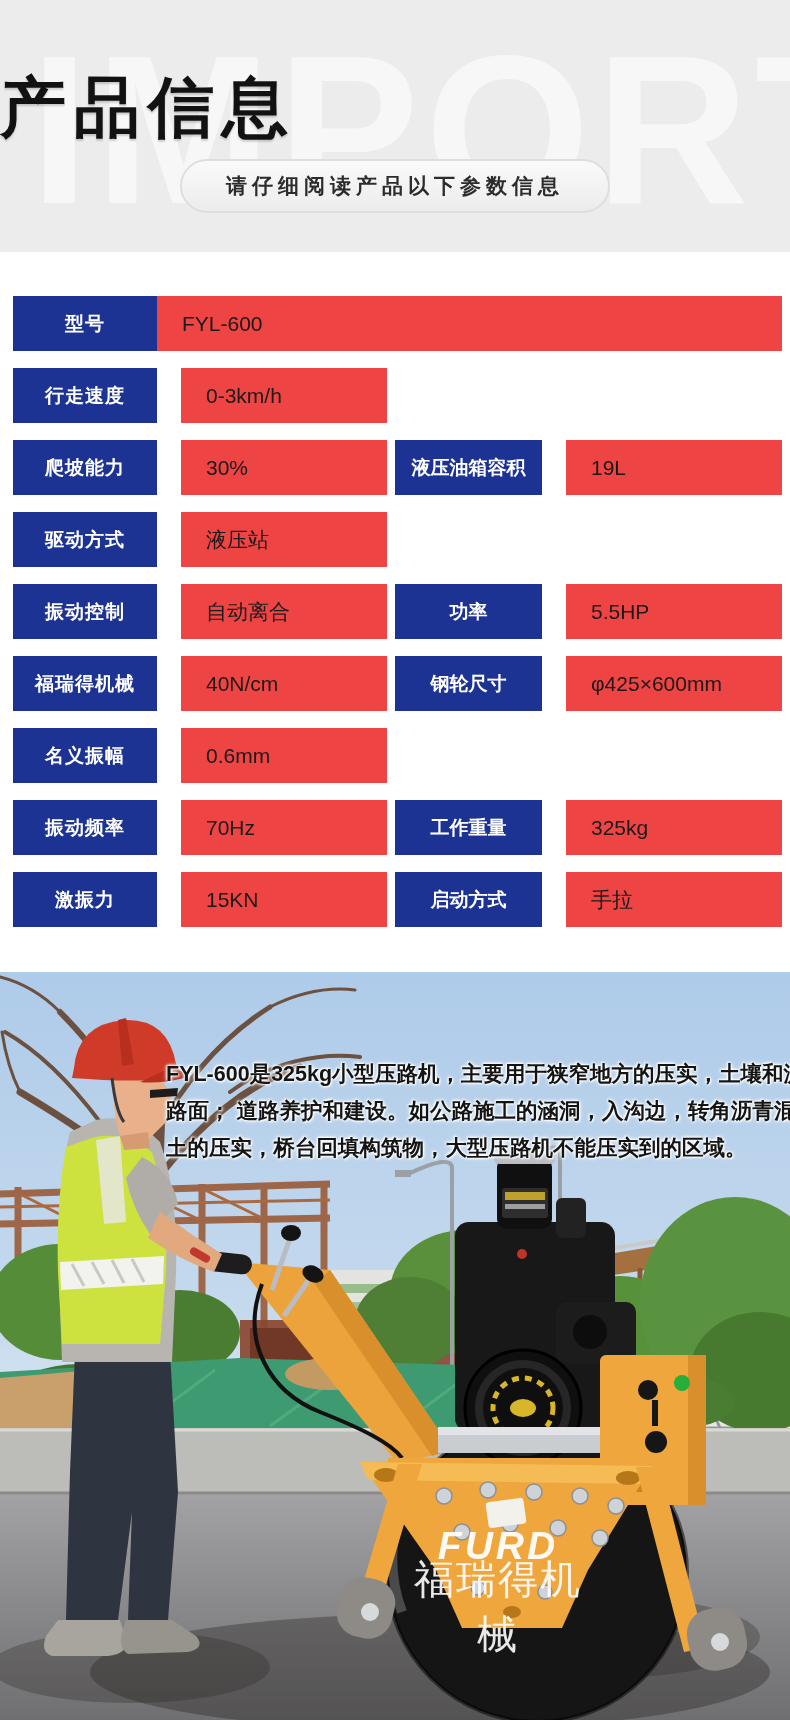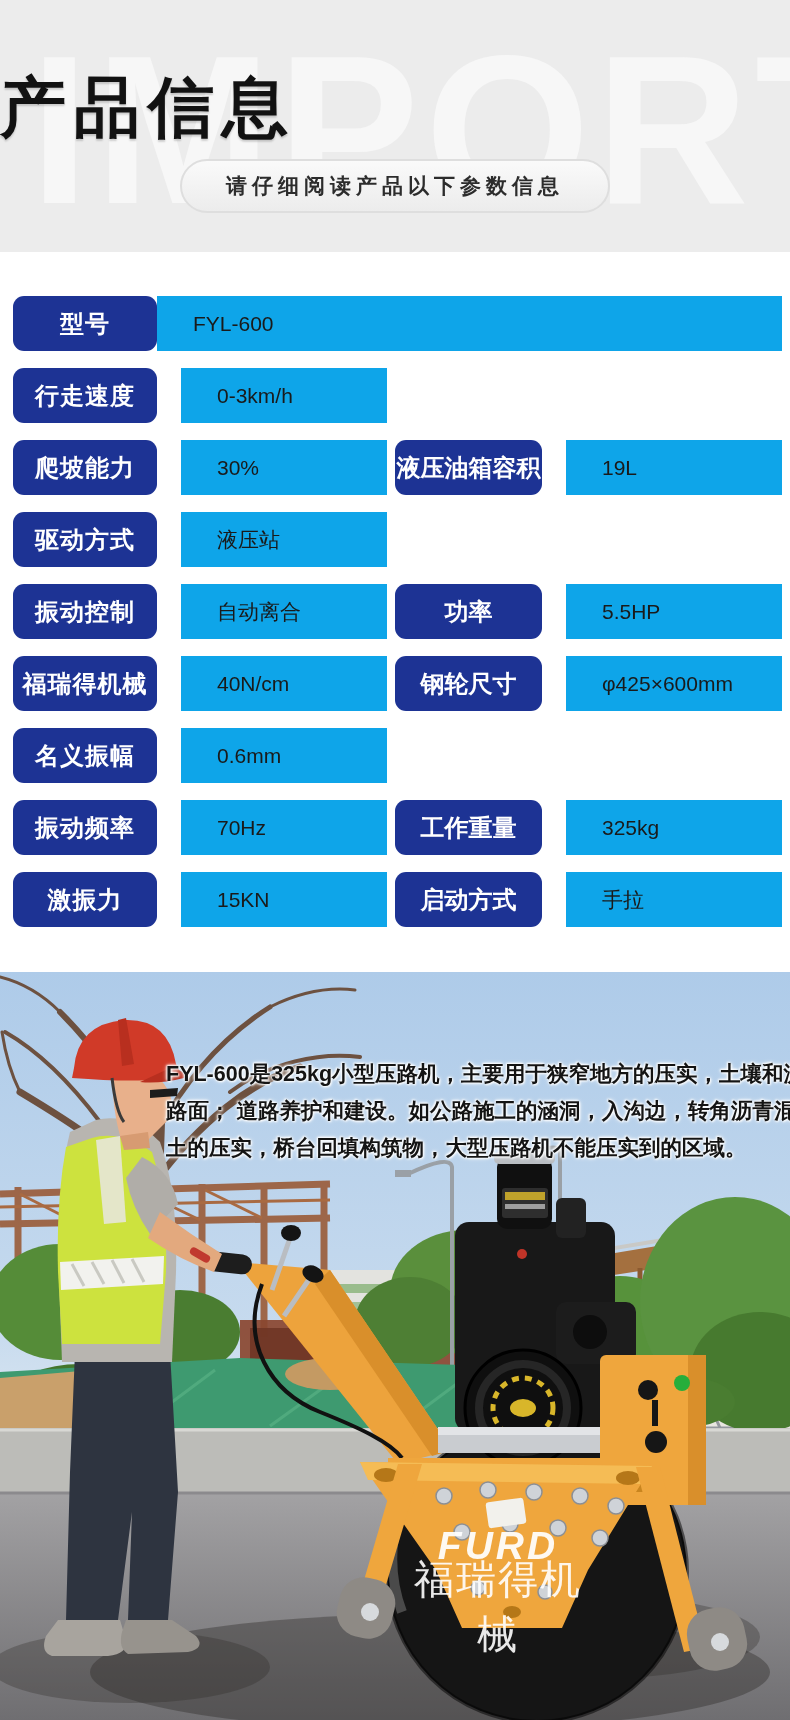--- a/index.html
+++ b/index.html
@@ -33,26 +33,26 @@
 
   
   .spec-table{margin-top:44px;}
   .spec-row{display:flex;height:55px;margin:0 8px 17px 13px;}
   .pair{display:flex;gap:24px;}
   .pair-left{width:374px;margin-right:8px;}
   .pair-right{flex:1;}
   .lbl{
     width:144px;flex:0 0 144px;background:#1d3394;color:#ffffff;
     display:flex;align-items:center;justify-content:center;
-    font-size:24px;font-weight:700;letter-spacing:1px;white-space:nowrap;border-radius:11px;
+    font-size:19px;font-weight:700;letter-spacing:1px;white-space:nowrap;
   }
   .pair-right .lbl{width:147px;flex:0 0 147px;letter-spacing:0;}
   .val{
-    flex:1;background:#0ea5e9;color:#1a1a1a;
-    display:flex;align-items:center;padding-left:36px;
+    flex:1;background:#ef4444;color:#1a1a1a;
+    display:flex;align-items:center;padding-left:25px;
     font-size:21px;white-space:nowrap;overflow:hidden;
   }
 
   
   .photo{
     position:relative;width:790px;height:748px;margin-top:45px;overflow:hidden;
     background:#b7d0ea;
   }
   .photo svg{position:absolute;left:0;top:0;display:block;}
   .photo-desc{

